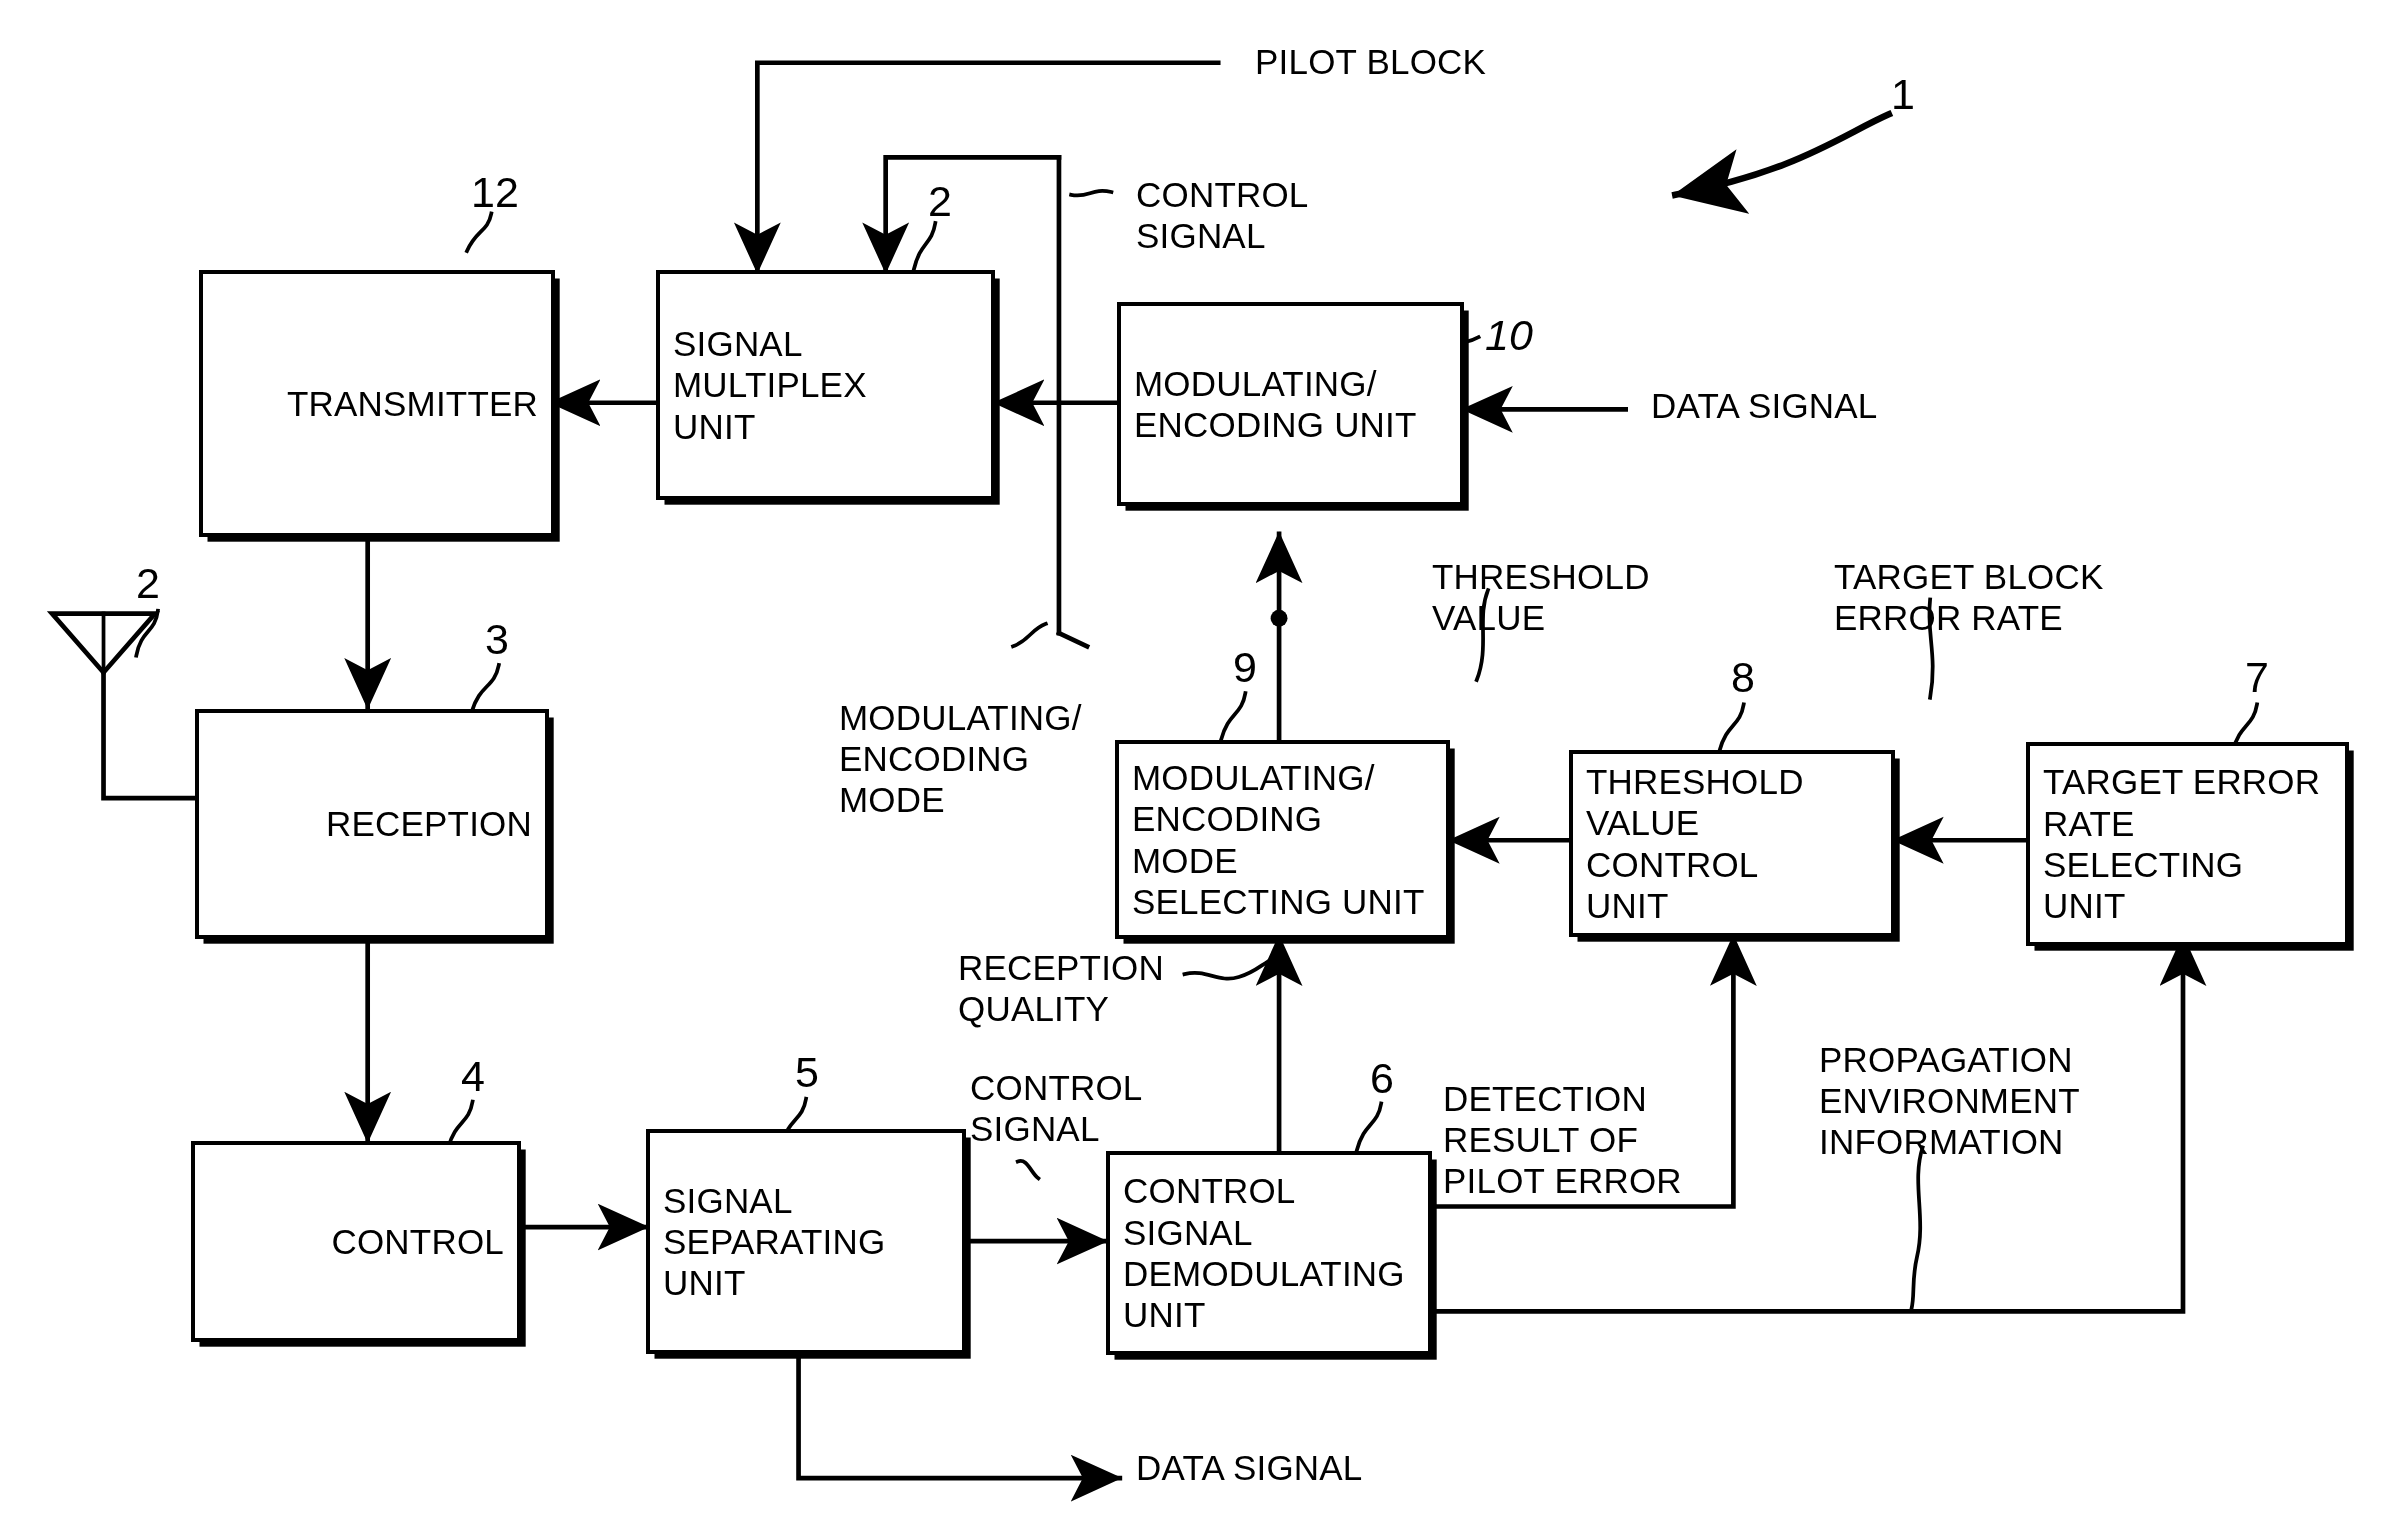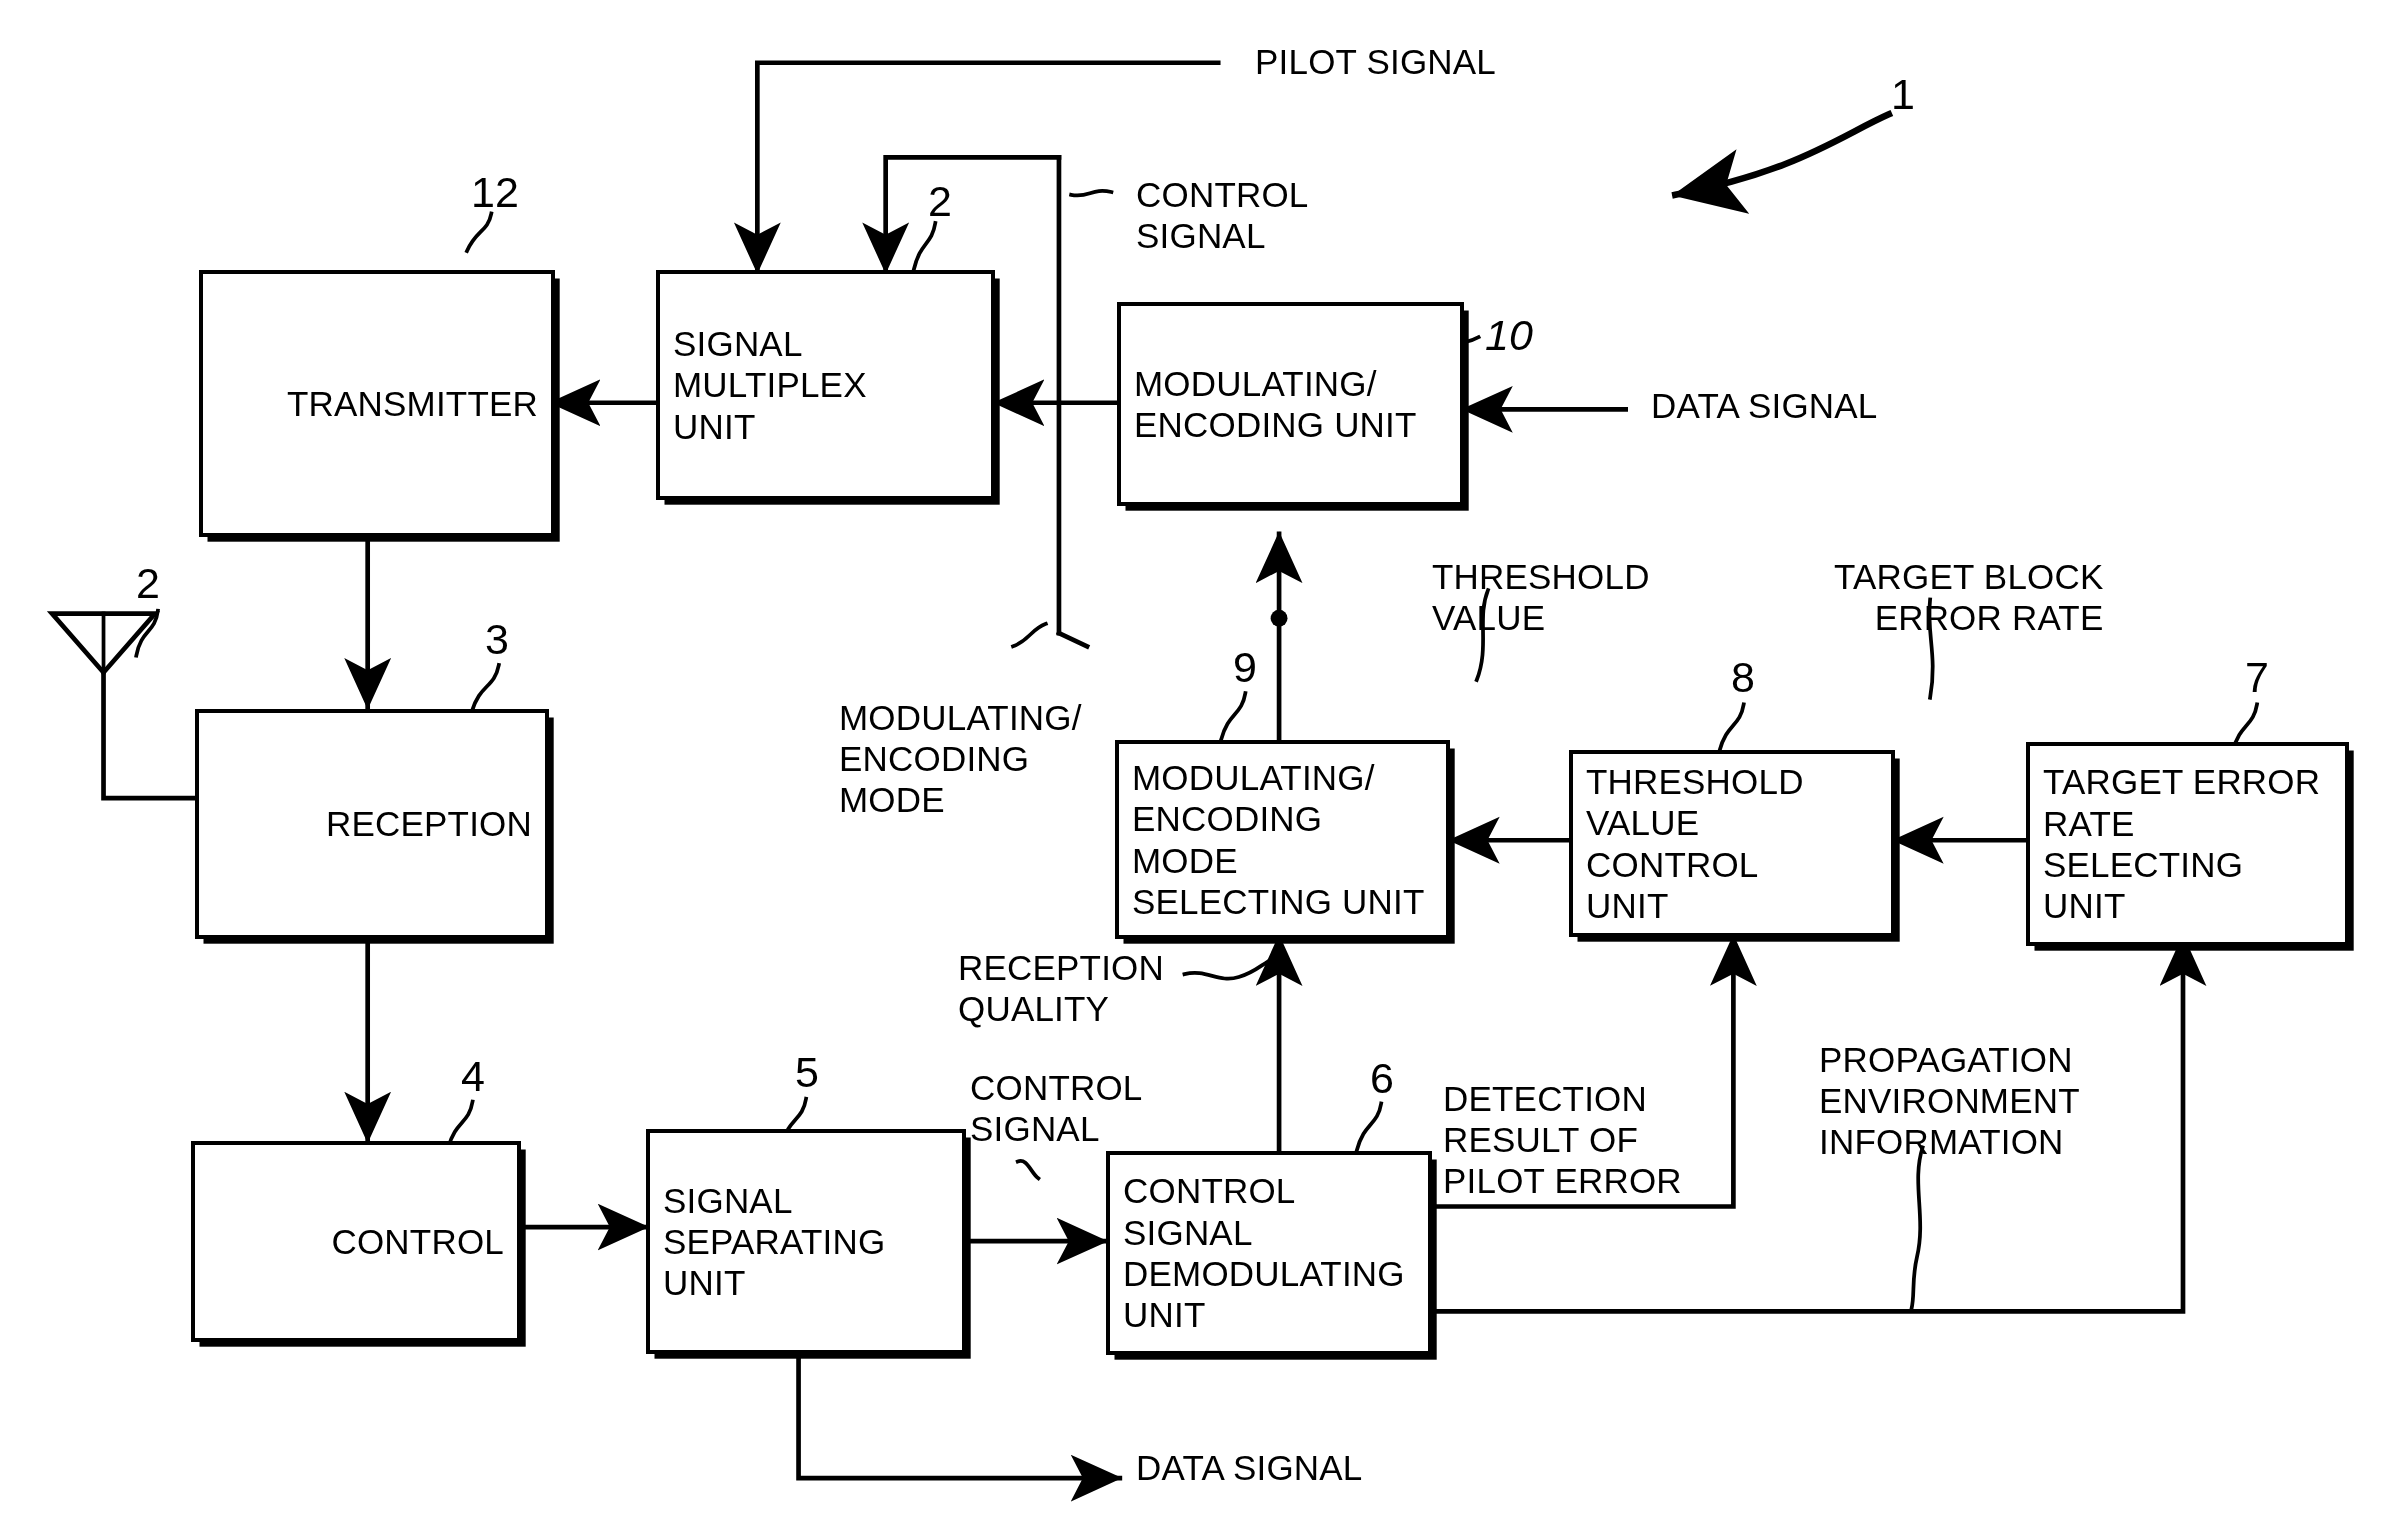--- a/index.html
+++ b/index.html
@@ -195,35 +195,35 @@
 VALUE CONTROL
 UNIT</span>
   </div>
 
   <div class="blk" style="left:2026px; top:742px; width:323px; height:204px;">
     <span class="blk-label">TARGET ERROR
 RATE SELECTING
 UNIT</span>
   </div>
 
-  <div class="free-text" style="left:1255px; top:42px;">PILOT SIGNAL</div>
+  <div class="free-text" style="left:1255px; top:42px;">PILOT BLOCK</div>
 
   <div class="free-text" style="left:1136px; top:175px;">CONTROL
 SIGNAL</div>
 
   <div class="free-text" style="left:1651px; top:386px;">DATA SIGNAL</div>
 
   <div class="free-text" style="left:839px; top:698px;">MODULATING/
 ENCODING
 MODE</div>
 
   <div class="free-text" style="left:1432px; top:557px;">THRESHOLD
 VALUE</div>
 
-  <div class="free-text" style="left:1834px; top:557px;text-align:right;">TARGET BLOCK
+  <div class="free-text" style="left:1834px; top:557px;">TARGET BLOCK
 ERROR RATE</div>
 
   <div class="free-text" style="left:958px; top:948px;">RECEPTION
 QUALITY</div>
 
   <div class="free-text" style="left:970px; top:1068px;">CONTROL
 SIGNAL</div>
 
   <div class="free-text" style="left:1443px; top:1079px;">DETECTION
 RESULT OF

